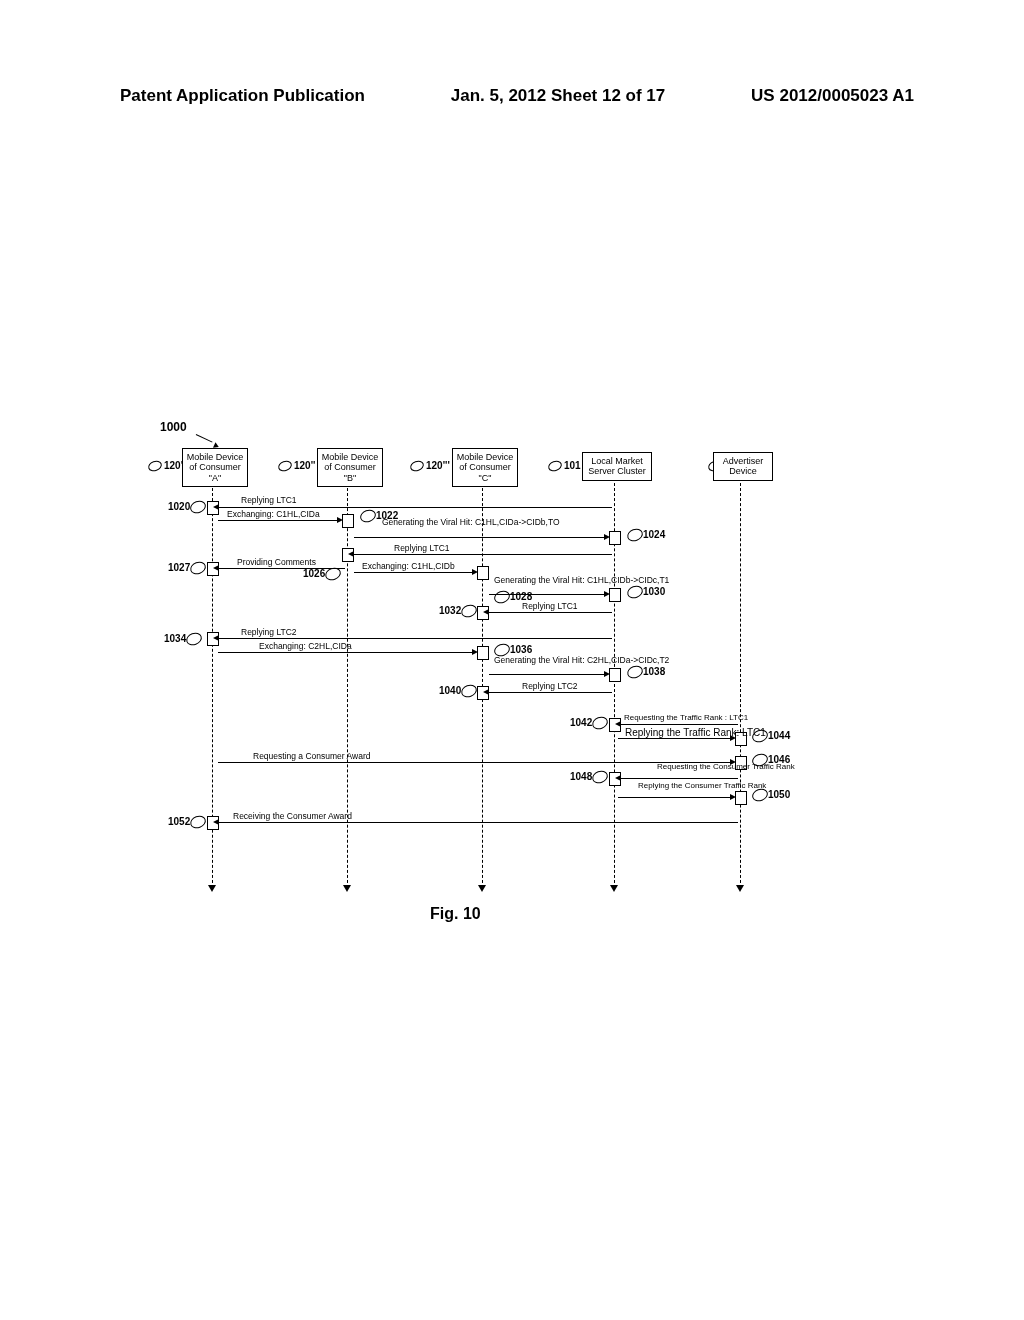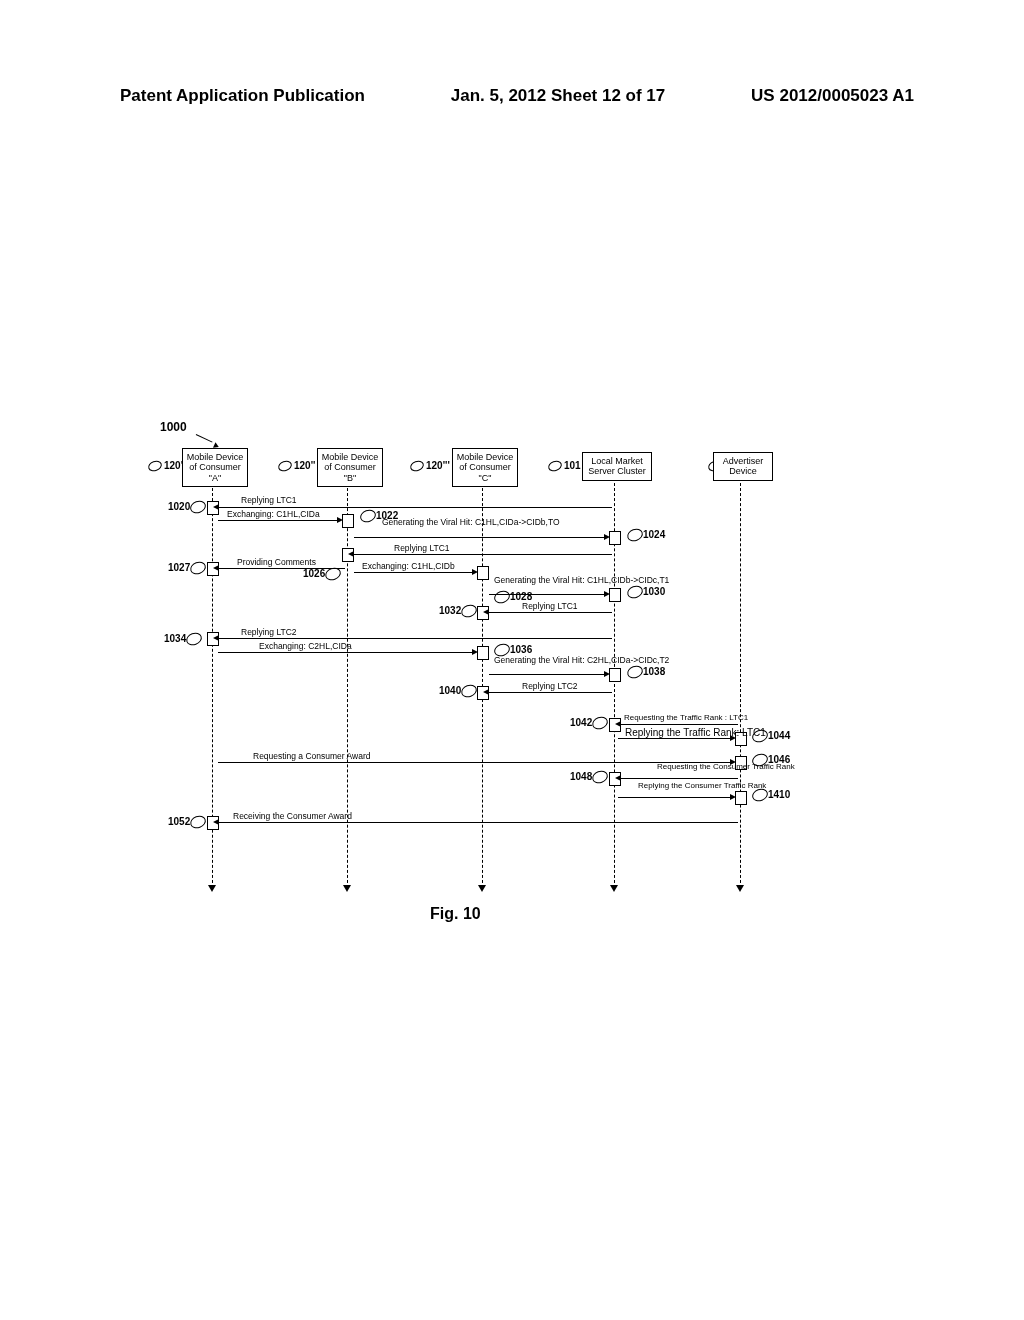--- a/index.html
+++ b/index.html
@@ -159,21 +159,21 @@
   <div class="act" style="top:772px; left:609px; height:12px;"></div>
   <div class="msg-line" style="top:778px; left:621px; width:117px;"></div>
   <div class="msg-arrow-l" style="top:775px; left:615px;"></div>
   <div class="msg-label2" style="top:763px; left:635px; width:100px; font-size:8px;margin-left:22px;">Requesting the Consumer Traffic Rank</div>
   <div class="callout" style="top:771px; left:570px;"><span>1048</span><span class="co-line"></span></div>
 
   <div class="act" style="top:791px; left:735px; height:12px;"></div>
   <div class="msg-line" style="top:797px; left:618px; width:116px;"></div>
   <div class="msg-arrow-r" style="top:794px; left:730px;"></div>
   <div class="msg-label2" style="top:782px; left:638px; width:96px; font-size:8px;">Replying the Consumer Traffic Rank</div>
-  <div class="callout" style="top:789px; left:752px;"><span class="co-line"></span><span>1410</span></div>
+  <div class="callout" style="top:789px; left:752px;"><span class="co-line"></span><span>1050</span></div>
 
   <div class="act" style="top:816px; left:207px; height:12px;"></div>
   <div class="msg-line" style="top:822px; left:219px; width:519px;"></div>
   <div class="msg-arrow-l" style="top:819px; left:213px;"></div>
   <div class="msg-label" style="top:811px; left:233px;">Receiving the Consumer Award</div>
   <div class="callout" style="top:816px; left:168px;"><span>1052</span><span class="co-line"></span></div>
 
   <div class="fig-caption">Fig. 10</div>
 
 </div>

